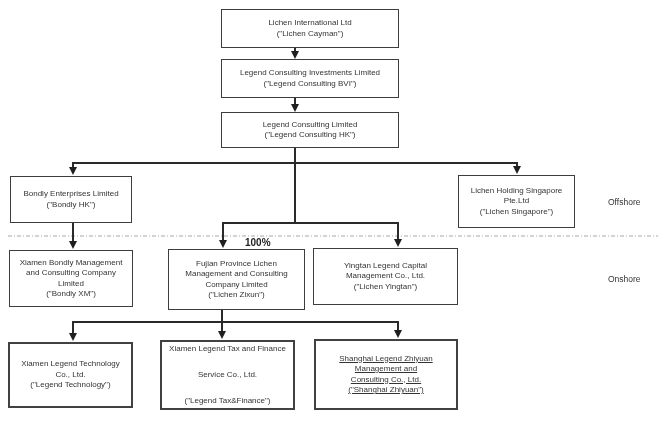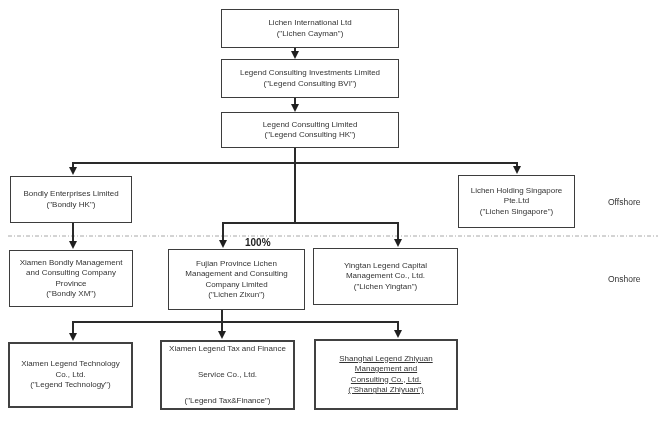--- a/index.html
+++ b/index.html
@@ -106,21 +106,21 @@
 
   <div class="node n-singapore">
     <div>Lichen Holding Singapore</div>
     <div>Pte.Ltd</div>
     <div>("Lichen Singapore")</div>
   </div>
 
   <div class="node n-bondly-xm">
     <div>Xiamen Bondly Management</div>
     <div>and Consulting Company</div>
-    <div>Province</div>
+    <div>Limited</div>
     <div>("Bondly XM")</div>
   </div>
 
   <div class="node n-zixun">
     <div>Fujian Province Lichen</div>
     <div>Management and Consulting</div>
     <div>Company Limited</div>
     <div>("Lichen Zixun")</div>
   </div>
 

